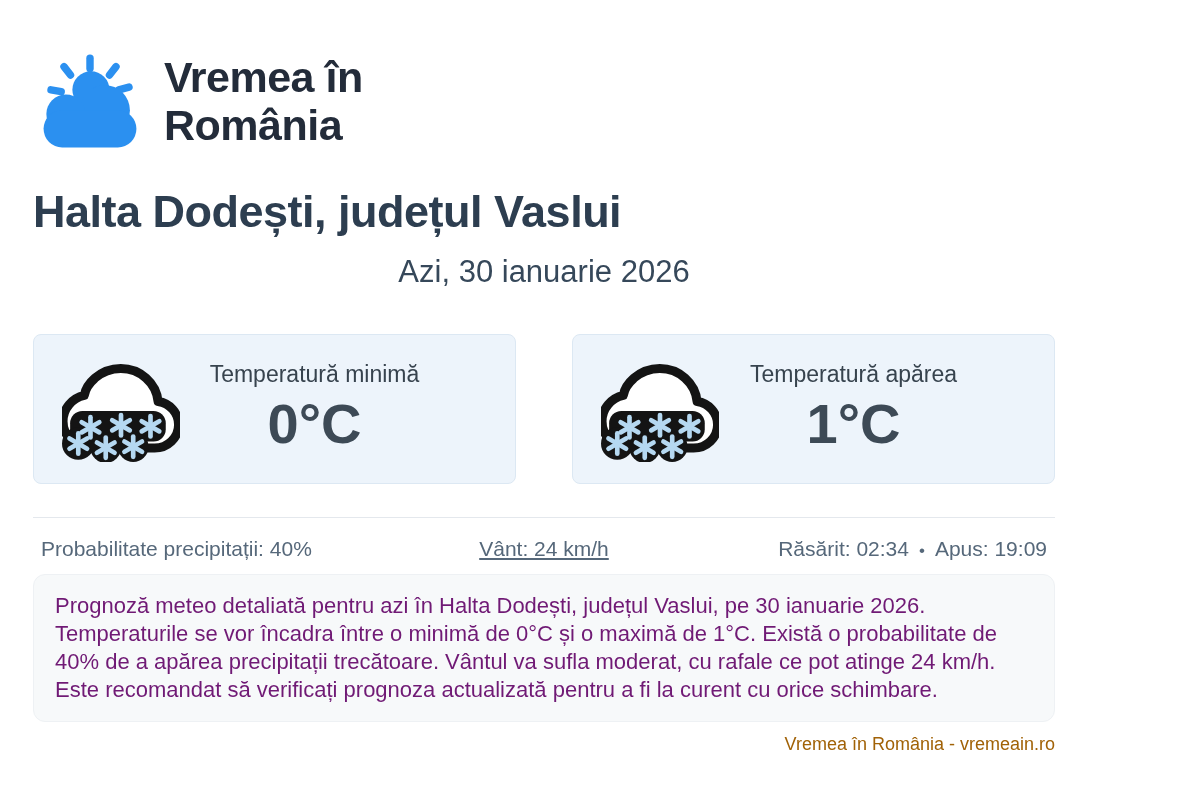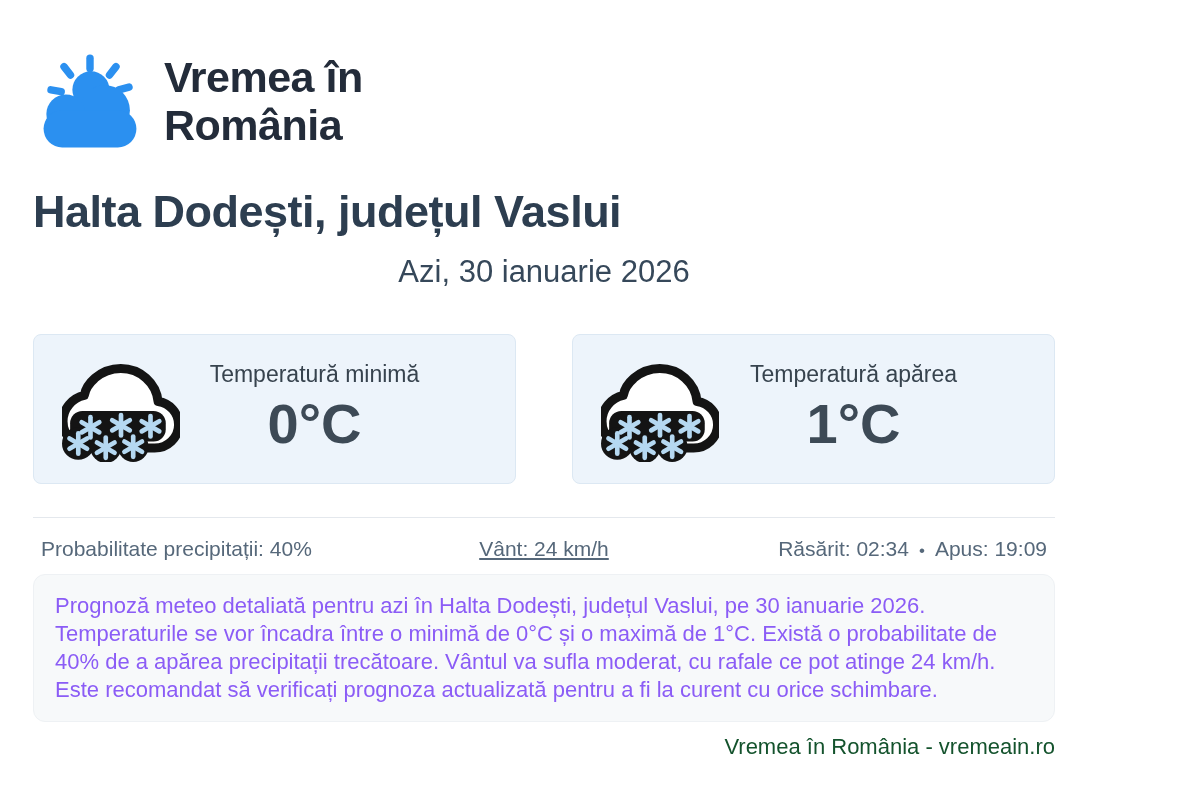--- a/index.html
+++ b/index.html
@@ -27,23 +27,23 @@
   .card-value{font-size:56px;line-height:66px;font-weight:700;color:#3d4a56;margin-top:3px;}
   
   .stats{display:flex;align-items:center;margin-top:33px;border-top:1px solid #e4e8ed;
          padding:19px 8px 0;font-size:21px;color:#56687a;}
   .stat-left{flex:1.2;text-align:left;}
   .stat-center{flex:1;text-align:center;text-decoration:underline;}
   .stat-right{flex:1.2;text-align:right;}
   .dot{margin:0 10px;font-size:17px;color:#56687a;}
   
   .description{margin-top:13px;background:#f7f9fa;border:1px solid #eef1f4;border-radius:12px;
-               padding:17px 21px;font-size:22px;line-height:28px;color:#8b5cf6;box-sizing:border-box;}
+               padding:17px 21px;font-size:22px;line-height:28px;color:#701a75;box-sizing:border-box;}
   
-  .footer{margin-top:12px;text-align:right;font-size:22px;color:#14532d;}
+  .footer{margin-top:12px;text-align:right;font-size:18px;color:#a16207;}
   .footer span{cursor:pointer;}
 </style>
 </head>
 <body>
 
 <svg width="0" height="0" style="position:absolute" aria-hidden="true">
   <defs>
     <g id="flake" stroke="#b5d8f1" stroke-width="4.6" stroke-linecap="round">
       <line x1="0" y1="-10" x2="0" y2="10"></line>
       <line x1="-8.66" y1="-5" x2="8.66" y2="5"></line>

